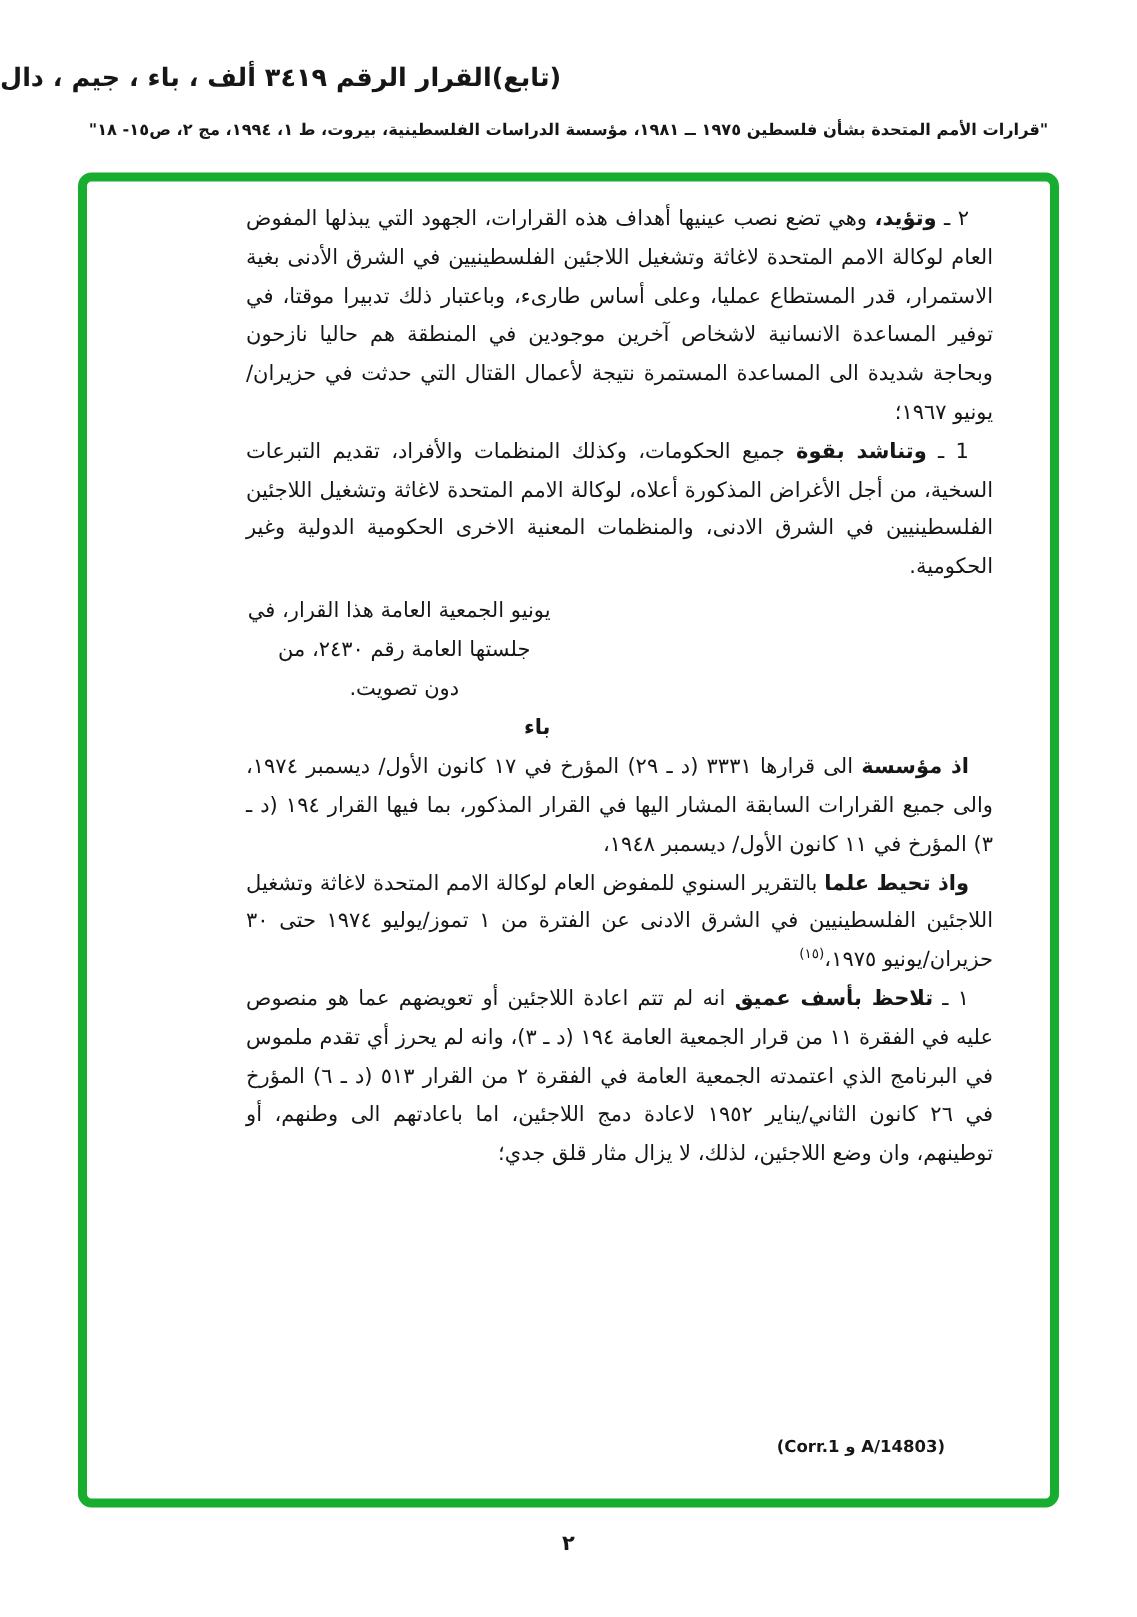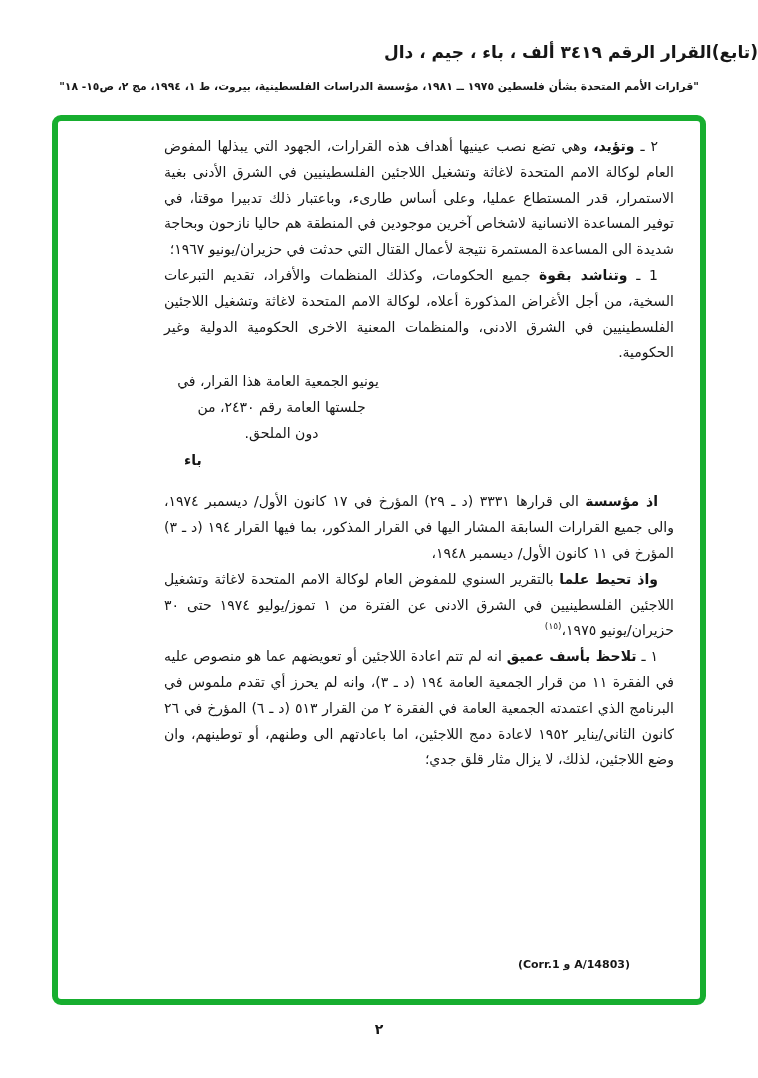--- a/index.html
+++ b/index.html
@@ -6,52 +6,52 @@
   body {
     width:758px; height:1078px;
     background:#ffffff;
     position:relative;
     font-family:"DejaVu Sans", sans-serif;
     color:#161616;
     overflow:hidden;
   }
   .page-title {
     position:absolute; top:42px; left:0; right:0;
-    text-align:right; direction:rtl;
+    text-align:left; direction:rtl;
     font-weight:bold; font-size:17px;
     letter-spacing:0.2px;
   }
   .page-source {
     position:absolute; top:80px; left:0; right:0;
     text-align:center; direction:rtl;
     font-weight:bold; font-size:10.8px;
   }
   .green-box {
     position:absolute; left:52px; top:115px;
     width:654px; height:890px;
     box-sizing:border-box;
     border:6px solid #17ae2f;
     border-radius:9px;
     background:transparent;
   }
   .doc-content {
-    position:absolute; top:13px; right:26px; left:106px;
+    position:absolute; top:13px; right:38px; left:106px;
     direction:rtl; text-align:justify;
     font-size:14px; line-height:25.8px;
   }
   .doc-para { margin:0; text-indent:16px; }
   .lead { font-weight:bold; }
   .adoption {
     width:195px; margin:3px 295px 0 0;
     text-align:center; text-indent:0;
   }
   .adoption-line { white-space:nowrap; }
   .section-label {
-    width:195px; margin:1px 295px 16px 0;
-    text-align:left; font-weight:bold;
+    width:195px; margin:1px 295px 0 0;
+    text-align:right; font-weight:bold;
   }
   .assembly-heading {
     font-weight:bold; text-indent:16px; margin:8px 0 0 0;
   }
   sup.fn-ref { font-size:9px; line-height:0; }
   .footnote {
     position:absolute; right:34px; left:106px; bottom:24px;
     direction:rtl; text-align:right;
     font-size:11px; font-weight:bold; line-height:20px;
   }
@@ -70,21 +70,21 @@
 <div class="green-box" style="border-color: rgb(23, 174, 47);">
   <div class="doc-content">
 
     <p class="doc-para"><span>٢ ـ </span><span class="lead">وتؤيد،</span><span> وهي تضع نصب عينيها أهداف هذه القرارات، الجهود التي يبذلها المفوض العام لوكالة الامم المتحدة لاغاثة وتشغيل اللاجئين الفلسطينيين في الشرق الأدنى بغية الاستمرار، قدر المستطاع عمليا، وعلى أساس طارىء، وباعتبار ذلك تدبيرا موقتا، في توفير المساعدة الانسانية لاشخاص آخرين موجودين في المنطقة هم حاليا نازحون وبحاجة شديدة الى المساعدة المستمرة نتيجة لأعمال القتال التي حدثت في حزيران/يونيو ١٩٦٧؛</span></p>
 
     <p class="doc-para"><span>1 ـ </span><span class="lead">وتناشد بقوة</span><span> جميع الحكومات، وكذلك المنظمات والأفراد، تقديم التبرعات السخية، من أجل الأغراض المذكورة أعلاه، لوكالة الامم المتحدة لاغاثة وتشغيل اللاجئين الفلسطينيين في الشرق الادنى، والمنظمات المعنية الاخرى الحكومية الدولية وغير الحكومية.</span></p>
 
     <div class="adoption">
       <div class="adoption-line">يونيو الجمعية العامة هذا القرار، في</div>
       <div class="adoption-line">جلستها العامة رقم ٢٤٣٠، من</div>
-      <div class="adoption-line">دون الملحق.</div>
+      <div class="adoption-line">دون تصويت.</div>
     </div>
 
     <div class="section-label">باء</div>
 
 
     <p class="doc-para"><span class="lead">اذ مؤسسة</span><span> الى قرارها ٣٣٣١ (د ـ ٢٩) المؤرخ في ١٧ كانون الأول/ ديسمبر ١٩٧٤، والى جميع القرارات السابقة المشار اليها في القرار المذكور، بما فيها القرار ١٩٤ (د ـ ٣) المؤرخ في ١١ كانون الأول/ ديسمبر ١٩٤٨،</span></p>
 
     <p class="doc-para"><span class="lead">واذ تحيط علما</span><span> بالتقرير السنوي للمفوض العام لوكالة الامم المتحدة لاغاثة وتشغيل اللاجئين الفلسطينيين في الشرق الادنى عن الفترة من ١ تموز/يوليو ١٩٧٤ حتى ٣٠ حزيران/يونيو ١٩٧٥،</span><sup class="fn-ref">(١٥)</sup></p>
 
     <p class="doc-para"><span>١ ـ </span><span class="lead">تلاحظ بأسف عميق</span><span> انه لم تتم اعادة اللاجئين أو تعويضهم عما هو منصوص عليه في الفقرة ١١ من قرار الجمعية العامة ١٩٤ (د ـ ٣)، وانه لم يحرز أي تقدم ملموس في البرنامج الذي اعتمدته الجمعية العامة في الفقرة ٢ من القرار ٥١٣ (د ـ ٦) المؤرخ في ٢٦ كانون الثاني/يناير ١٩٥٢ لاعادة دمج اللاجئين، اما باعادتهم الى وطنهم، أو توطينهم، وان وضع اللاجئين، لذلك، لا يزال مثار قلق جدي؛</span></p>

